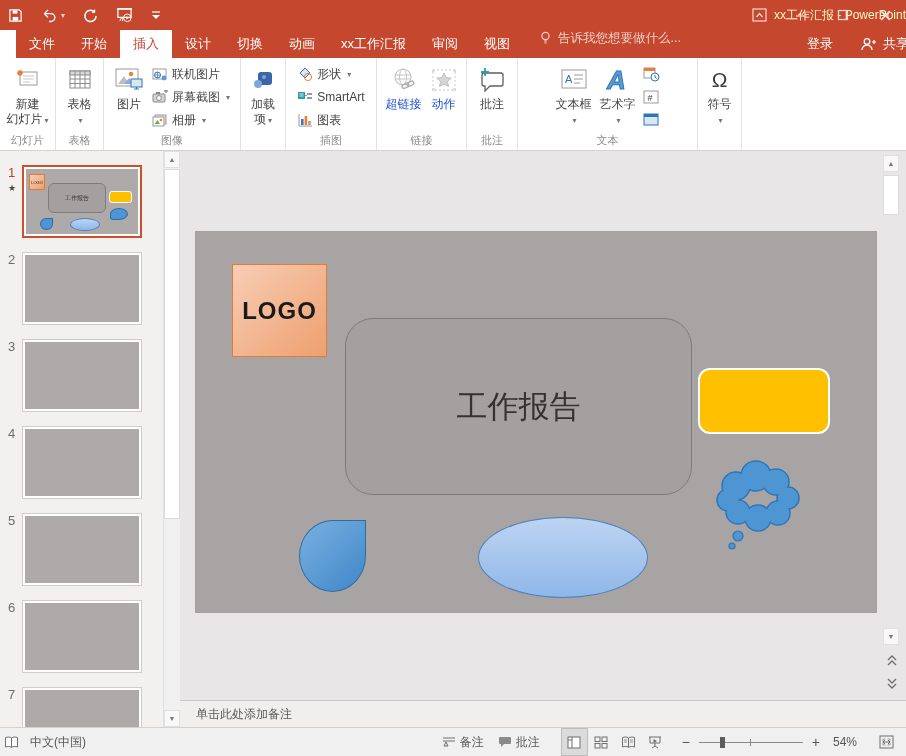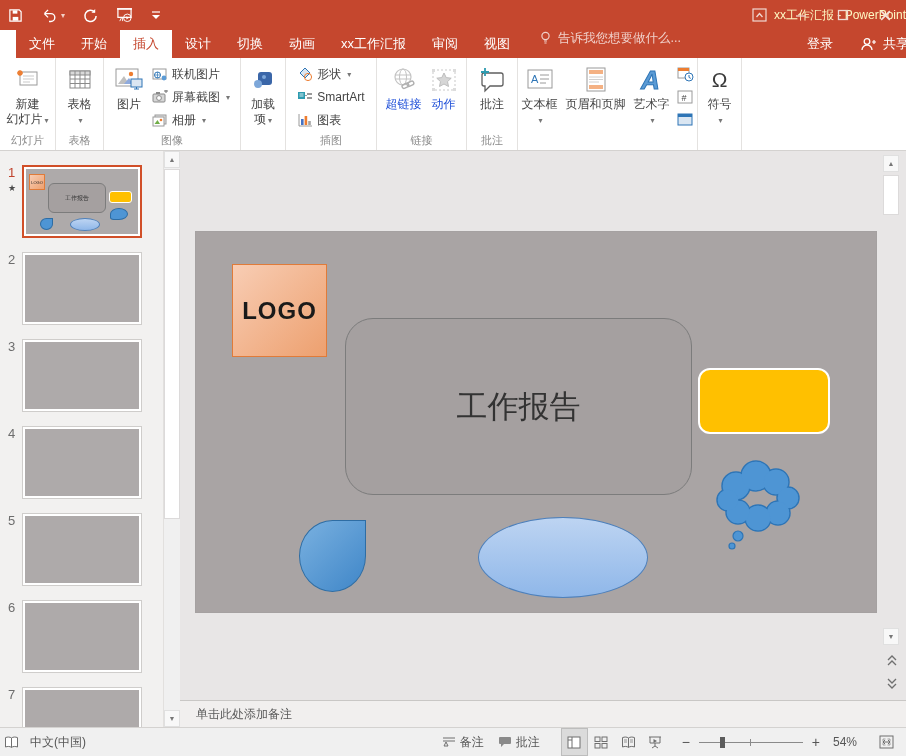--- a/index.html
+++ b/index.html
@@ -389,31 +389,20 @@
               <rect x="2" y="3" width="24" height="18" fill="#fff" stroke="#9a9a9a"></rect>
               <text x="5" y="16" font-size="11" fill="#2e75b6" font-family="inherit">A</text>
               <path d="M14 8 h9 M14 12 h9 M14 16 h6" stroke="#9a9a9a"></path>
             </svg>
           </span>
         <span class="bl">文本框</span>
         <span class="bl dd"></span>
       </div>
       <div class="bigbtn">
         <span class="bicon">
-            <svg width="24" height="28" viewBox="0 0 24 28">
-              <rect x="3" y="2" width="18" height="23" fill="#fff" stroke="#9a9a9a"></rect>
-              <rect x="5" y="4" width="14" height="4" fill="#f4b183"></rect>
-              <rect x="5" y="19" width="14" height="4" fill="#f4b183"></rect>
-              <path d="M5 11 h14 M5 13.5 h14 M5 16 h10" stroke="#d0d0d0"></path>
-            </svg>
-          </span>
-        <span class="bl">页眉和页脚</span>
-      </div>
-      <div class="bigbtn">
-        <span class="bicon">
             <svg width="30" height="30" viewBox="0 0 30 30">
               <text x="4" y="24" font-size="26" font-style="italic" font-weight="bold" fill="#5b9bd5" stroke="#2e75b6" stroke-width="1" font-family="inherit">A</text>
             </svg>
           </span>
         <span class="bl">艺术字</span>
         <span class="bl dd"></span>
       </div>
       <div class="tinycol">
         <span class="tinybtn">
           <svg width="17" height="16" viewBox="0 0 17 16">
@@ -430,20 +419,21 @@
             </svg>
         </span>
         <span class="tinybtn">
           <svg width="17" height="14" viewBox="0 0 17 14">
               <rect x="1" y="1" width="14" height="11" fill="#dae6f2" stroke="#2e75b6"></rect>
               <rect x="1" y="1" width="14" height="3" fill="#2e75b6"></rect>
             </svg>
         </span>
       </div>
     </div>
+    <div class="rglabel">文本</div>
   </div>
 
   <div class="rgroup" style="width:44px">
     <div class="rgc">
       <div class="bigbtn">
         <span class="bicon" style="font-size:21px;color:#3b3b3b">Ω</span>
         <span class="bl">符号</span>
         <span class="bl dd"></span>
       </div>
     </div>

